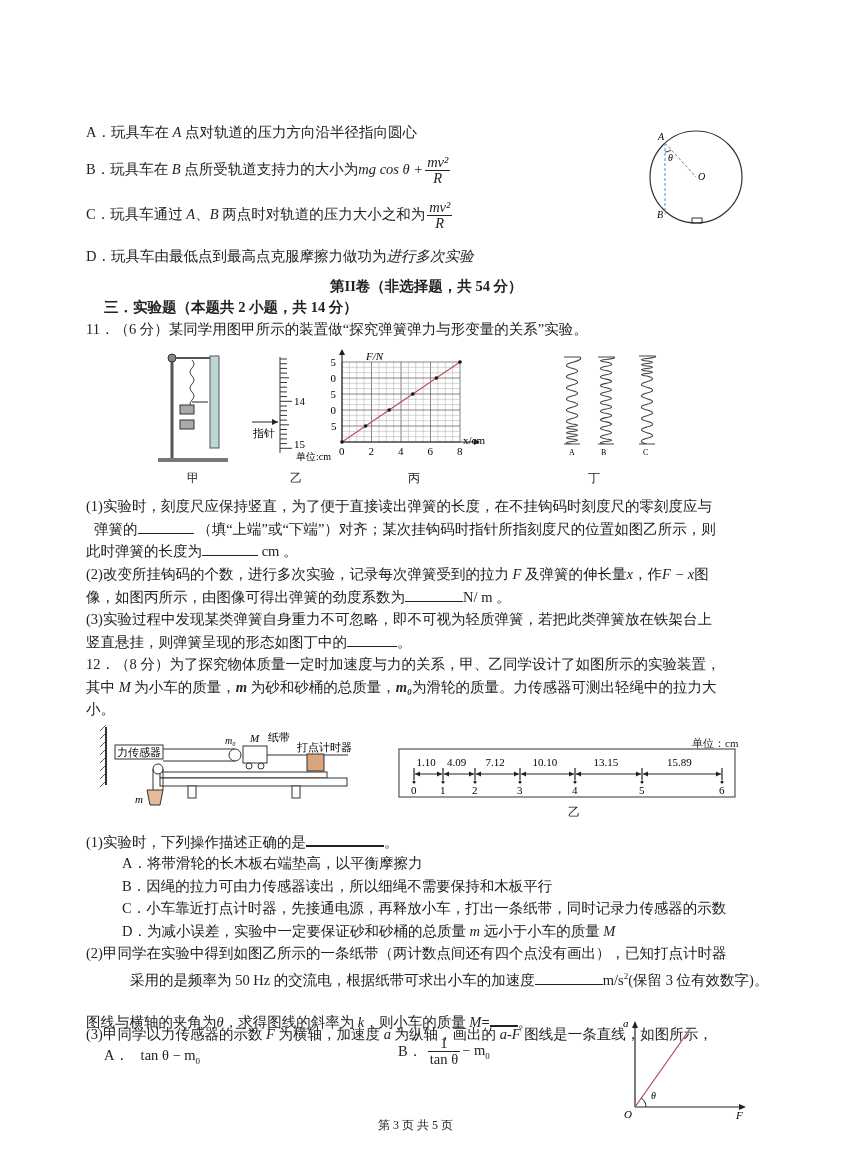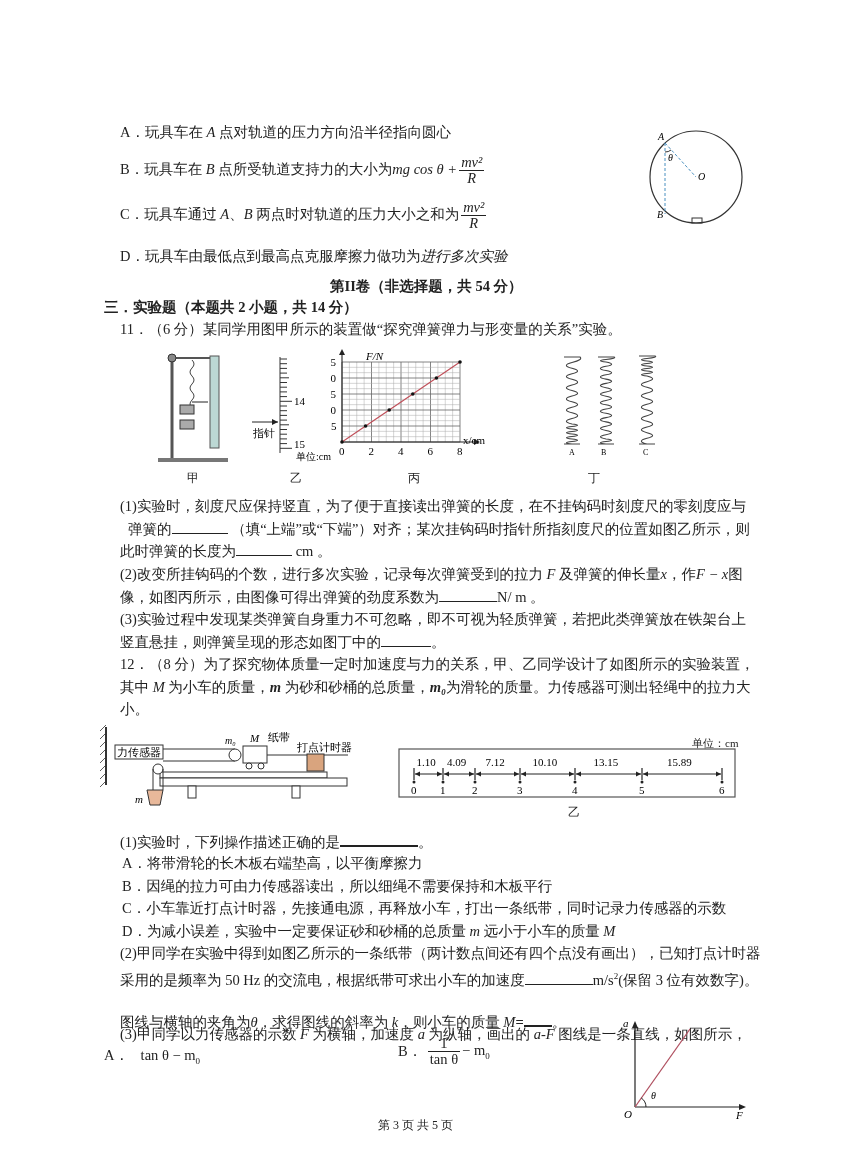--- a/index.html
+++ b/index.html
@@ -1,19 +1,19 @@
 <!DOCTYPE html>
 <html><head>
 <meta charset="utf-8">
 <style>
   html,body{margin:0;padding:0;background:#fff;}
   body{width:848px;height:1157px;position:relative;overflow:hidden;
        font-family:"Liberation Serif","DejaVu Serif",serif;color:#222;font-size:14.5px;}
   .abs{position:absolute;white-space:nowrap;}
-  .line{position:absolute;left:120px;white-space:nowrap;line-height:20px;}
+  .line{position:absolute;left:86px;white-space:nowrap;line-height:20px;}
   .i{font-style:italic;}
   .b{font-weight:bold;}
   .blank{display:inline-block;border-bottom:1.3px solid #222;height:14px;vertical-align:baseline;}
   .frac{display:inline-block;vertical-align:middle;text-align:center;line-height:15px;margin:0 2px;}
   .frac .num{display:block;border-bottom:1px solid #222;padding:0 2px;font-style:italic;}
   .frac .den{display:block;padding:0 2px;font-style:italic;}
   .frac .den.ni{font-style:normal;}
   sup{font-size:9px;}
   sub{font-size:9px;}
   svg text{font-family:"Liberation Serif","DejaVu Serif",serif;}
@@ -312,21 +312,21 @@
   <span>C．</span><span>小车靠近打点计时器，先接通电源，再释放小车，打出一条纸带，同时记录力传感器的示数</span>
 </div>
 <div class="line" style="top:921px;left:122px;text-align:center;">
   <span>D．</span><span>为减小误差，实验中一定要保证砂和砂桶的总质量</span>
   <span class="i">m</span>
   <span>远小于小车的质量</span>
   <span class="i">M</span>
 </div>
 
 <div class="line" style="top:943px;">(2)甲同学在实验中得到如图乙所示的一条纸带（两计数点间还有四个点没有画出），已知打点计时器</div>
-<div class="line" style="top:966px;">
+<div class="line" style="top:966px;margin-left:44px;">
   <span>采用的是频率为 50 Hz 的交流电，根据纸带可求出小车的加速度</span><span class="blank" style="width:68px;"></span><span>m/s</span><sup>2</sup><span>(保留 3 位有效数字)。</span>
 </div>
 
 <div class="line" style="top:988px;margin-top:36px;">
   <span>(3)甲同学以力传感器的示数</span>
   <span class="i">F</span>
   <span>为横轴，加速度</span>
   <span class="i">a</span>
   <span>为纵轴，画出的</span>
   <span class="i">a-F</span>

